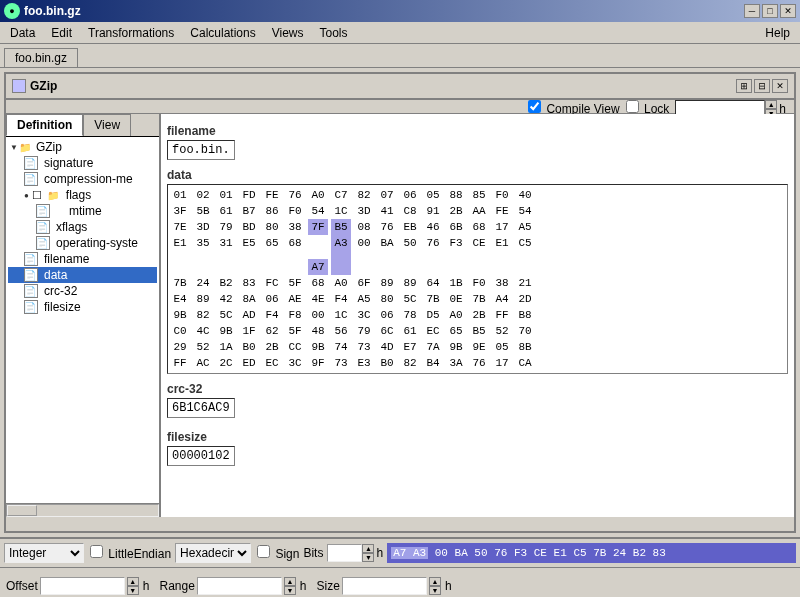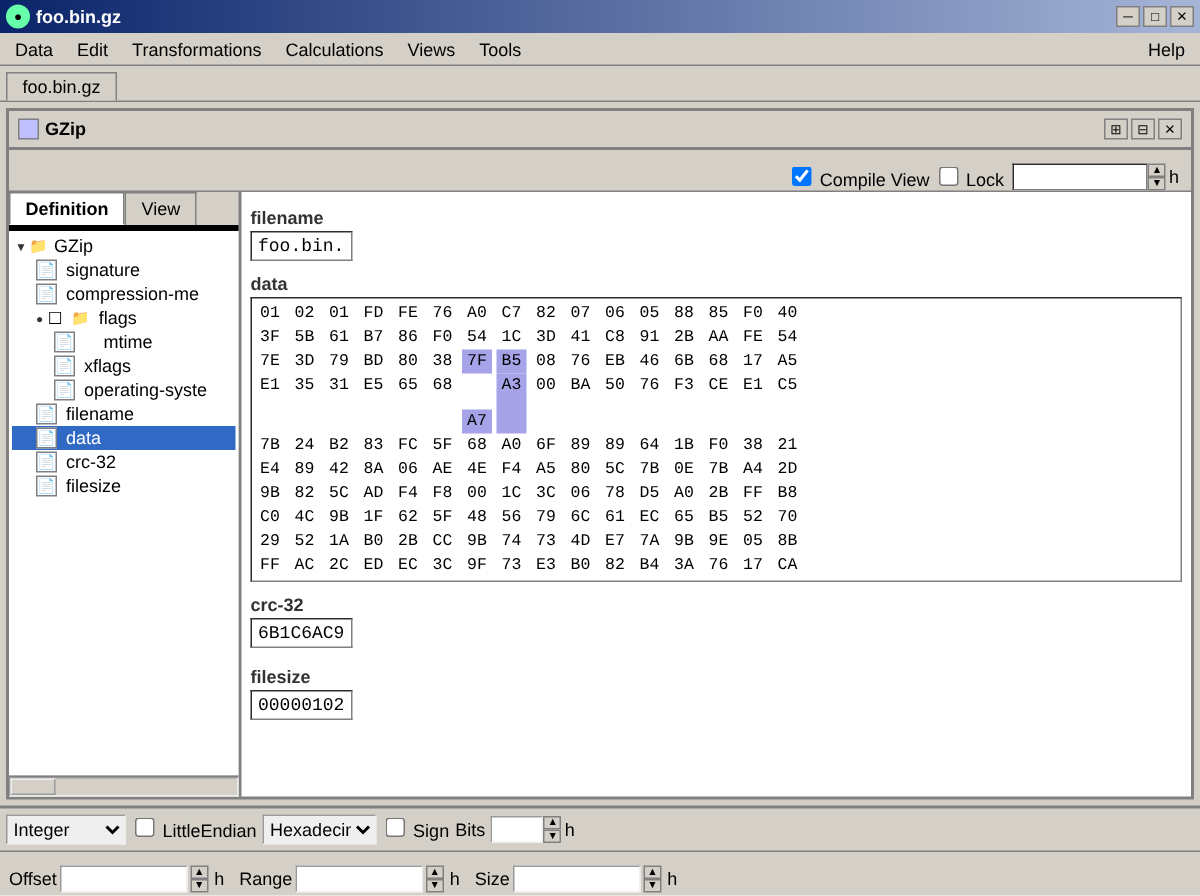--- a/index.html
+++ b/index.html
@@ -129,23 +129,23 @@
       background: #d4d0c8;
       border: 1px solid #808080;
       font-size: 9px;
       display: flex; align-items: center; justify-content: center;
       cursor: pointer;
     }
 
     
     .toolbar-row {
       background: #d4d0c8;
-      height: 28px;
-      display: flex;
-      align-items: flex-end;
+      height: 14px;
+      display: flex;
+      align-items: flex-start;
       justify-content: flex-end;
       padding: 0 8px;
       gap: 6px;
       border-bottom: 1px solid #808080;
     }
     .toolbar-row label { font-size: 12px; }
     .toolbar-row input[type=checkbox] { margin-right: 2px; }
     .toolbar-input {
       width: 90px; height: 18px;
       border: 1px inset #808080;
@@ -173,21 +173,21 @@
 
     
     .left-panel {
       width: 155px;
       border-right: 2px solid #808080;
       display: flex;
       flex-direction: column;
     }
     .def-view-tabs {
       display: flex;
-      border-bottom: 4px solid #000000;
+      border-bottom: 1px solid #000000;
     }
     .def-tab {
       padding: 3px 10px;
       font-size: 12px;
       border: 1px solid #808080;
       border-bottom: none;
       cursor: pointer;
       background: #d4d0c8;
     }
     .def-tab.active {
@@ -719,20 +719,24 @@
   </label>
   <span>Bits</span>
   <div style="display:flex;align-items:center">
     <input class="bottom-input" type="text" style="">
     <div style="display:flex;flex-direction:column">
       <div class="spin-btn">▲</div>
       <div class="spin-btn">▼</div>
     </div>
     <span style="margin-left:2px;font-size:12px">h</span>
   </div>
+  <div class="hex-display">
+    <span style="background:#a0a0e8;padding:0 2px">A7 A3</span>
+    <span>&nbsp;00 BA 50 76 F3 CE E1 C5 7B 24 B2 83</span>
+  </div>
 </div>
 
 <div class="offset-bar">
   <div class="offset-group">
     <span>Offset</span>
     <input class="offset-input" type="text" style="">
     <div style="display:flex;flex-direction:column">
       <div class="spin-btn">▲</div>
       <div class="spin-btn">▼</div>
     </div>

